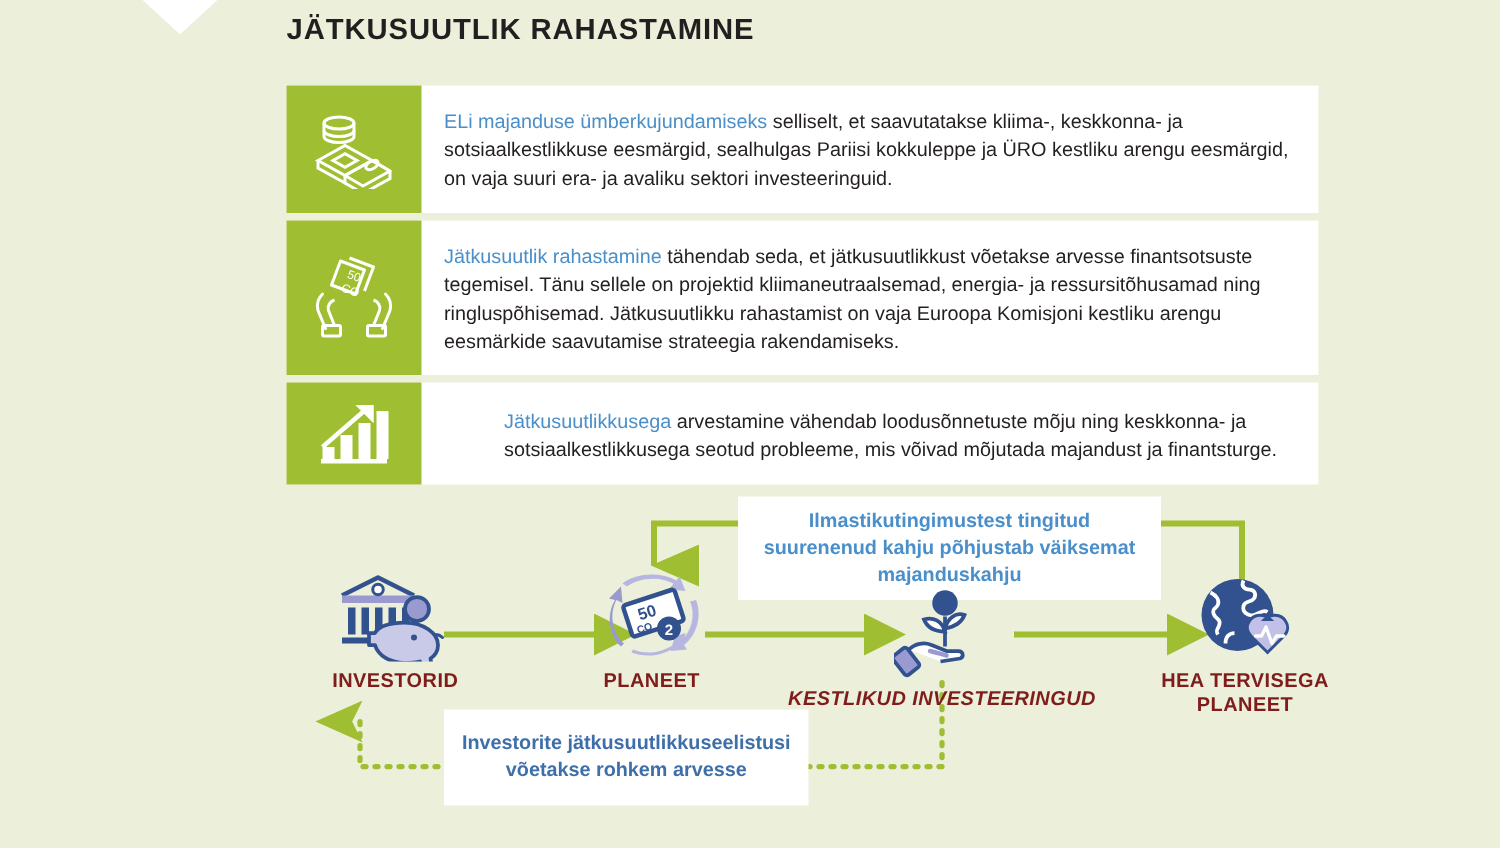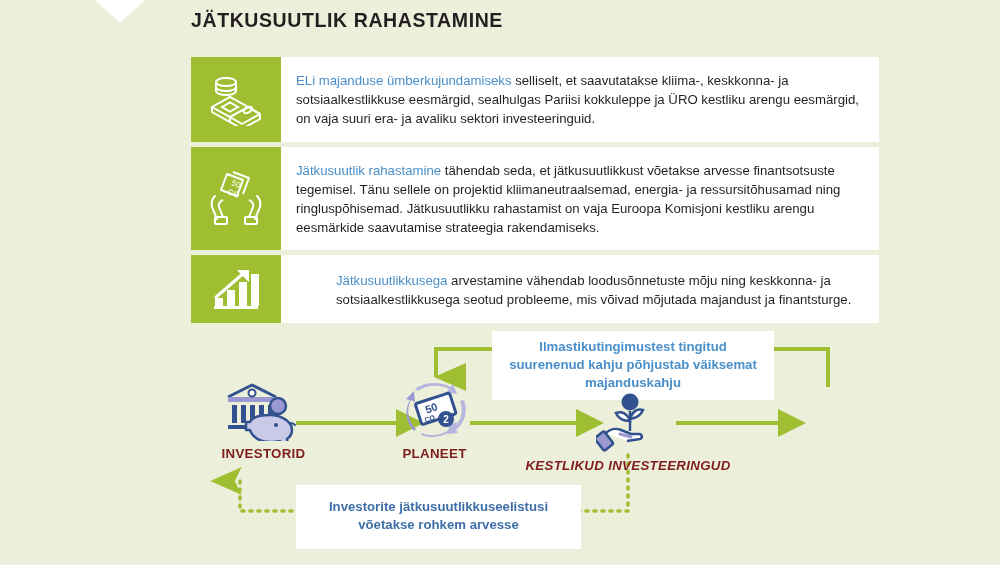--- a/index.html
+++ b/index.html
@@ -83,22 +83,22 @@
     font-size: 13.2px;
     line-height: 1.35;
     text-align: center;
   }
   .callout-top {
     left: 492px; top: 16px;
     width: 282px;
     padding: 7px 10px 9px;
   }
   .callout-bottom {
-    left: 296px; top: 170px;
-    width: 285px;
+    left: 296px; top: 158px;
+    width: 243px;
     padding: 13px 10px 15px;
     color: #3f6fa8;
   }
 
   .node { position: absolute; text-align: center; }
   .node .glyph { height: 64px; display: flex; align-items: flex-end; justify-content: center; }
   .node .label {
     margin-top: 5px;
     font-size: 13.3px;
     font-weight: bold;
@@ -256,16 +256,29 @@
           <path d="M34 30c-7 0-12-3-14-8 6-2 12 1 14 8z" fill="#ffffff" stroke="#31518f" stroke-width="2.5"></path>
           <path d="M34 28c6-1 11-4 13-9-6-2-11 2-13 9z" fill="#ffffff" stroke="#31518f" stroke-width="2.5"></path>
           <path d="M10 42c4-4 10-5 15-3l10 4h8c3 0 4 4 1 5l-13 2" fill="#ffffff" stroke="#31518f" stroke-width="2.5" stroke-linejoin="round"></path>
           <path d="M24 43c4 1 8 2 11 3" stroke="#9a9ad0" stroke-width="3" stroke-linecap="round"></path>
           <rect x="2" y="42" width="12" height="16" rx="2" transform="rotate(-38 8 50)" fill="#9a9ad0" stroke="#31518f" stroke-width="2.5"></rect>
         </svg>
       </div>
       <div class="label">KESTLIKUD INVESTEERINGUD</div>
     </div>
 
+    <div class="node n4">
+      <div class="glyph">
+        <svg width="70" height="62" viewBox="0 0 70 62" fill="none">
+          <circle cx="30" cy="31" r="24" fill="#31518f"></circle>
+          <path d="M12 16c4 2 6 5 5 8s-4 2-3 6 5 3 4 7-3 4-1 7" stroke="#ffffff" stroke-width="2.5" fill="none"></path>
+          <path d="M34 8c-2 4 1 6 4 6s5 3 3 6-6 1-7 5 3 7 7 6 6-4 9-2" stroke="#ffffff" stroke-width="2.5" fill="none"></path>
+          <path d="M22 50c0-5 3-7 6-7" stroke="#ffffff" stroke-width="2.5" fill="none"></path>
+          <path d="M48 34c4-4 11-4 14 1 2 3 2 7-1 10l-11 11-11-11c-3-3-3-7-1-10 3-5 10-5 14-1z" fill="#c0c0e8" stroke="#31518f" stroke-width="2"></path>
+          <path d="M42 45h4l3-6 4 11 3-5h5" stroke="#ffffff" stroke-width="2.2" fill="none" stroke-linejoin="round" stroke-linecap="round"></path>
+        </svg>
+      </div>
+      <div class="label">HEA TERVISEGA PLANEET</div>
+    </div>
 
   </div>
 
 </div>
 
 </body></html>

